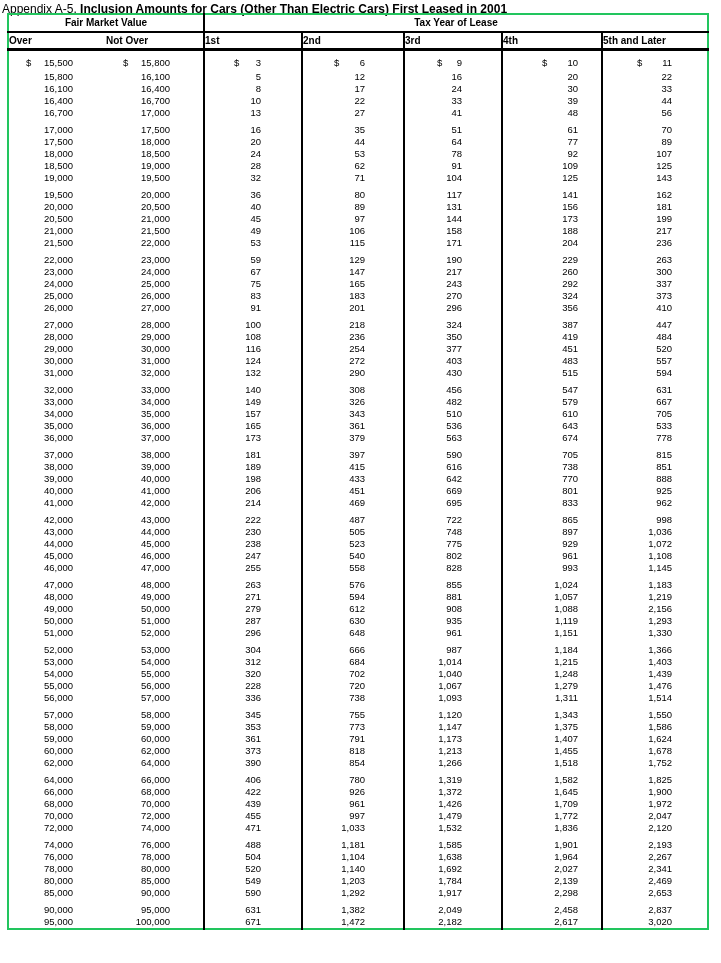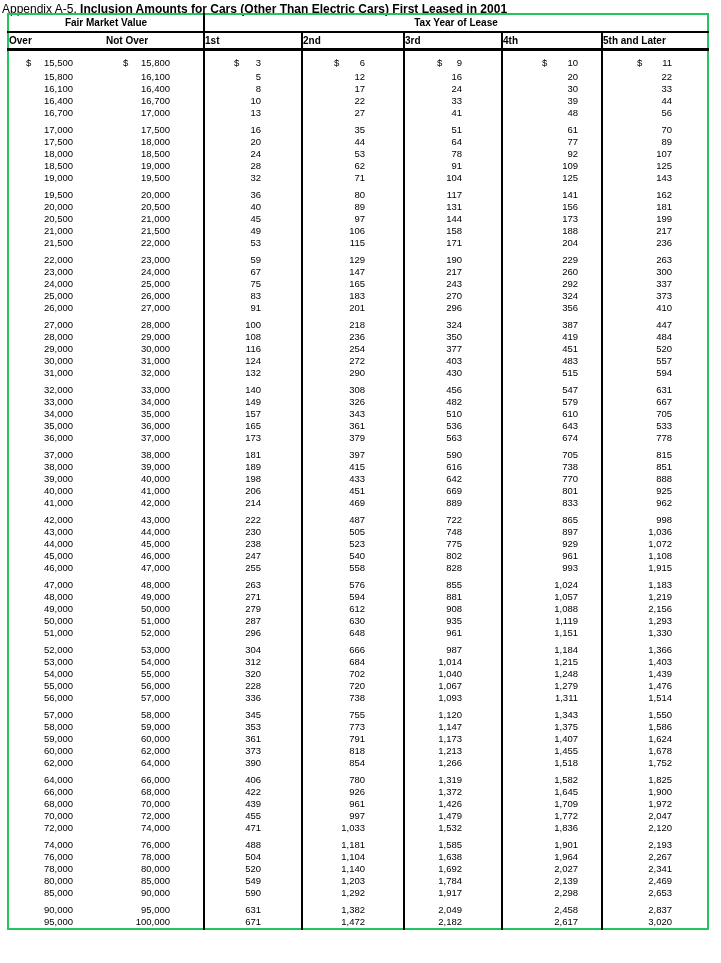--- a/index.html
+++ b/index.html
@@ -437,21 +437,21 @@
         <td class="c3 bl">451</td>
         <td class="c4 bl">669</td>
         <td class="c5 bl">801</td>
         <td class="c6 bl">925</td>
       </tr>
       <tr>
         <td class="c0">41,000</td>
         <td class="c1">42,000</td>
         <td class="c2 bl">214</td>
         <td class="c3 bl">469</td>
-        <td class="c4 bl">889</td>
+        <td class="c4 bl">695</td>
         <td class="c5 bl">833</td>
         <td class="c6 bl">962</td>
       </tr>
       <tr class="spacer">
         <td class="c0"></td>
         <td class="c1"></td>
         <td class="c2 bl"></td>
         <td class="c3 bl"></td>
         <td class="c4 bl"></td>
         <td class="c5 bl"></td>
@@ -493,21 +493,21 @@
         <td class="c5 bl">961</td>
         <td class="c6 bl">1,108</td>
       </tr>
       <tr>
         <td class="c0">46,000</td>
         <td class="c1">47,000</td>
         <td class="c2 bl">255</td>
         <td class="c3 bl">558</td>
         <td class="c4 bl">828</td>
         <td class="c5 bl">993</td>
-        <td class="c6 bl">1,915</td>
+        <td class="c6 bl">1,145</td>
       </tr>
       <tr class="spacer">
         <td class="c0"></td>
         <td class="c1"></td>
         <td class="c2 bl"></td>
         <td class="c3 bl"></td>
         <td class="c4 bl"></td>
         <td class="c5 bl"></td>
         <td class="c6 bl"></td>
       </tr>

